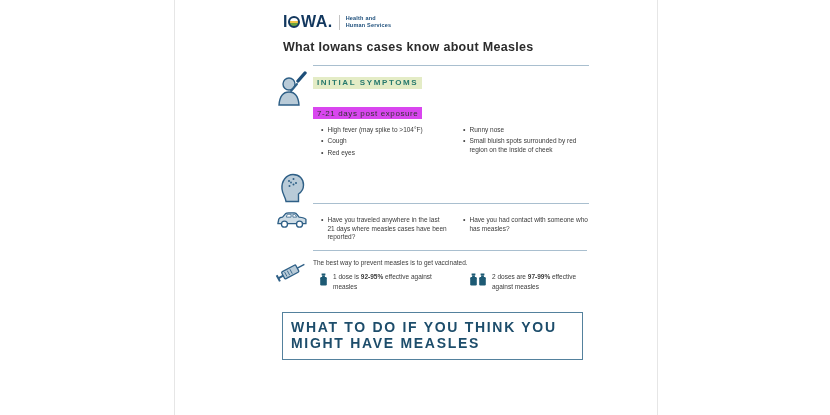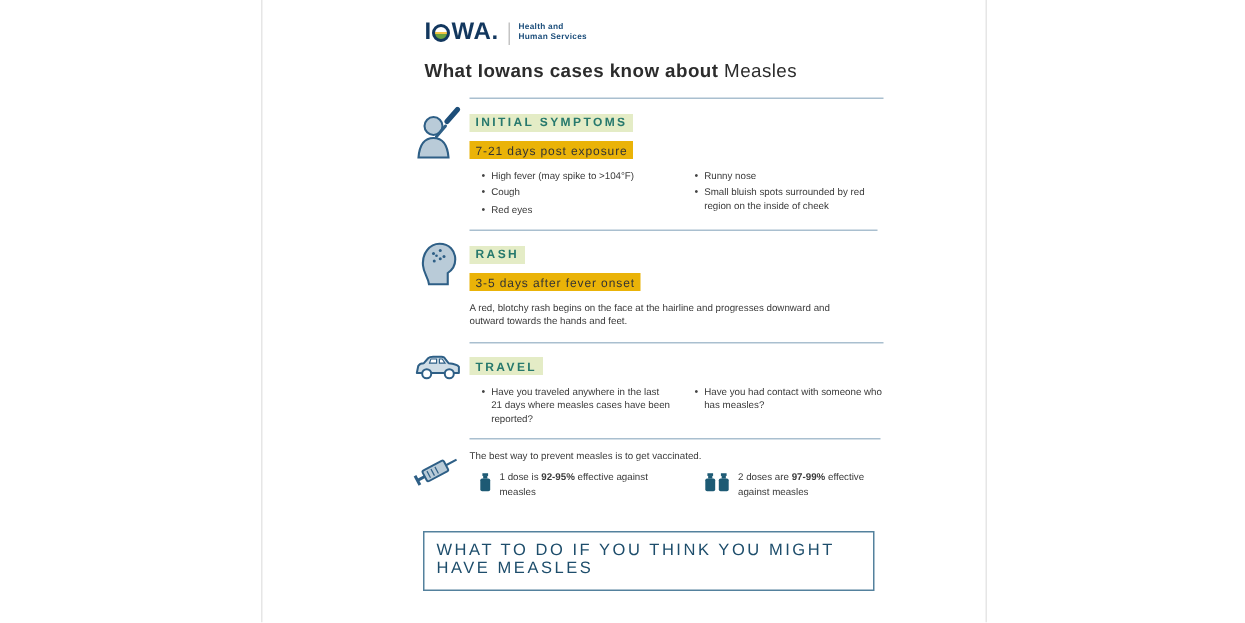--- a/index.html
+++ b/index.html
@@ -15,52 +15,52 @@
   .logo-row { display: flex; align-items: center; gap: 6px; margin: 14px 0 0 108px; }
   .brand { display: flex; align-items: center; font-weight: bold; color: #12375e;
            font-size: 16px; letter-spacing: 0.5px; line-height: 1; }
   .brand-o { display: inline-block; width: 12px; height: 12px; border-radius: 50%;
              border: 2px solid #12375e; margin: 0 0.5px;
              background: linear-gradient(to bottom, #ffffff 0 38%, #f4c445 38% 62%, #6aa23f 62% 100%); }
   .logo-divider { width: 1px; height: 15px; background: #c4c4c4; }
   .dept { font-size: 5.5px; font-weight: bold; color: #1b4d7a; line-height: 1.3; letter-spacing: 0.2px; }
 
   .page-title { margin: 10px 0 0 108px; font-size: 12.5px; color: #2c2c2c; letter-spacing: 0.3px; }
-  .page-title .bold { font-weight: normal; }
+  .page-title .bold { font-weight: bold; }
 
   
   .sections { margin: 11px 0 0 96px; width: 314px; }
   .section { display: flex; }
   .icon-col { width: 42px; flex: none; display: flex; justify-content: center; padding-top: 6px; }
   .content-col { flex: 1; border-top: 1.5px solid #a9bfcf; padding: 5px 0 8px 0; }
 
   .sec-title { display: inline-block; background: #e4ecc6; color: #27796d; font-weight: bold;
                font-size: 8px; letter-spacing: 1.6px; padding: 1.5px 4px; }
   .sec-title.plain { background: none; padding-left: 0; }
-  .sec-subtitle { display: inline-block; background: #eab308; color: #333;
-                  font-size: 8px; letter-spacing: 0.6px; padding: 1.5px 4px; margin-top: 5px; }
+  .sec-subtitle { display: inline-block; background: #d946ef; color: #333;
+                  font-size: 8px; letter-spacing: 0.6px; padding: 1.5px 4px; margin-top: 18px; }
 
   .bullets-row { display: flex; gap: 16px; margin-top: 4px; padding-left: 8px; }
   .bullet-col { width: 126px; }
   .bullet { display: flex; gap: 4px; font-size: 6.5px; line-height: 1.35; margin-top: 2.5px; }
   .bullet::before { content: "•"; font-size: 7px; line-height: 1.2; color: #444; flex: none; }
 
   .sec-paragraph { font-size: 6.5px; line-height: 1.45; margin-top: 5px; width: 262px; }
 
   .mmr-intro { font-size: 6.5px; margin-top: 3px; }
   .dose-row { display: flex; gap: 32px; margin-top: 6px; padding-left: 6px; }
   .dose { display: flex; gap: 5px; width: 118px; }
   .dose-icon { flex: none; padding-top: 1px; }
   .dose-text { font-size: 6.5px; line-height: 1.45; }
   .dose-text .bold, .box-text .bold { font-weight: bold; }
 
   
   .action-box { margin: 13px 0 0 107px; width: 301px; border: 1.5px solid #54819d;
                 padding: 6px 9px 8px 8px; background: #fff; }
-  .box-title { font-size: 11px; font-weight: normal; color: #1d4d6b; letter-spacing: 1.7px; }
+  .box-title { font-size: 14px; font-weight: bold; color: #1d4d6b; letter-spacing: 1.7px; }
 
   svg { display: block; }
 </style>
 </head>
 <body>
 
 <div class="page">
 
   <div class="logo-row">
     <span class="brand">
@@ -110,38 +110,32 @@
         <svg width="27" height="32" viewBox="0 0 27 31">
           <path d="M7,30 C6.3,25 3.5,23 3,17.5 C2.2,9.5 7.5,3 14,3 C20.5,3 24.5,7.5 24.5,13.5 C24.5,17.5 22.5,20.5 19.5,22.5 L19.5,30 Z" fill="#b9cbd8" stroke="#2e5f86" stroke-width="1.4"></path>
           <circle cx="10" cy="9.5" r="1" fill="#2e5f86"></circle>
           <circle cx="14.5" cy="7.5" r="1" fill="#2e5f86"></circle>
           <circle cx="17" cy="11.5" r="1" fill="#2e5f86"></circle>
           <circle cx="10.5" cy="14.5" r="1" fill="#2e5f86"></circle>
           <circle cx="14.5" cy="13" r="1" fill="#2e5f86"></circle>
           <circle cx="12" cy="11" r="0.9" fill="#2e5f86"></circle>
         </svg>
       </div>
-      <div class="content-col">
-        <div><span class="sec-title">RASH</span></div>
-        <div><span class="sec-subtitle">3-5 days after fever onset</span></div>
-        <p class="sec-paragraph">A red, blotchy rash begins on the face at the hairline and progresses downward and outward towards the hands and feet.</p>
-      </div>
     </div>
 
     <div class="section">
       <div class="icon-col">
         <svg width="32" height="20" viewBox="0 0 34 20">
           <path d="M2,15 L3,10 Q4,8 7,8 L10,4.5 Q11,3.5 13.5,3.5 L19.5,3.5 Q21.5,3.5 22.5,5.5 L24.5,8 Q30.5,8.6 31.8,10.5 L31.8,15 Z" fill="#cfdde6" stroke="#2e5f86" stroke-width="1.4" stroke-linejoin="round"></path>
           <path d="M11,8 L12,5 L16,5 L16,8 Z M18,8 L18,5 L20,5 L22,8 Z" fill="#ffffff" stroke="#2e5f86" stroke-width="0.8"></path>
           <circle cx="9" cy="15.5" r="3.2" fill="#ffffff" stroke="#2e5f86" stroke-width="1.4"></circle>
           <circle cx="25" cy="15.5" r="3.2" fill="#ffffff" stroke="#2e5f86" stroke-width="1.4"></circle>
         </svg>
       </div>
       <div class="content-col">
-        <div><span class="sec-title">TRAVEL</span></div>
         <div class="bullets-row">
           <div class="bullet-col">
             <div class="bullet">Have you traveled anywhere in the last 21 days where measles cases have been reported?</div>
           </div>
           <div class="bullet-col">
             <div class="bullet">Have you had contact with someone who has measles?</div>
           </div>
         </div>
       </div>
     </div>

